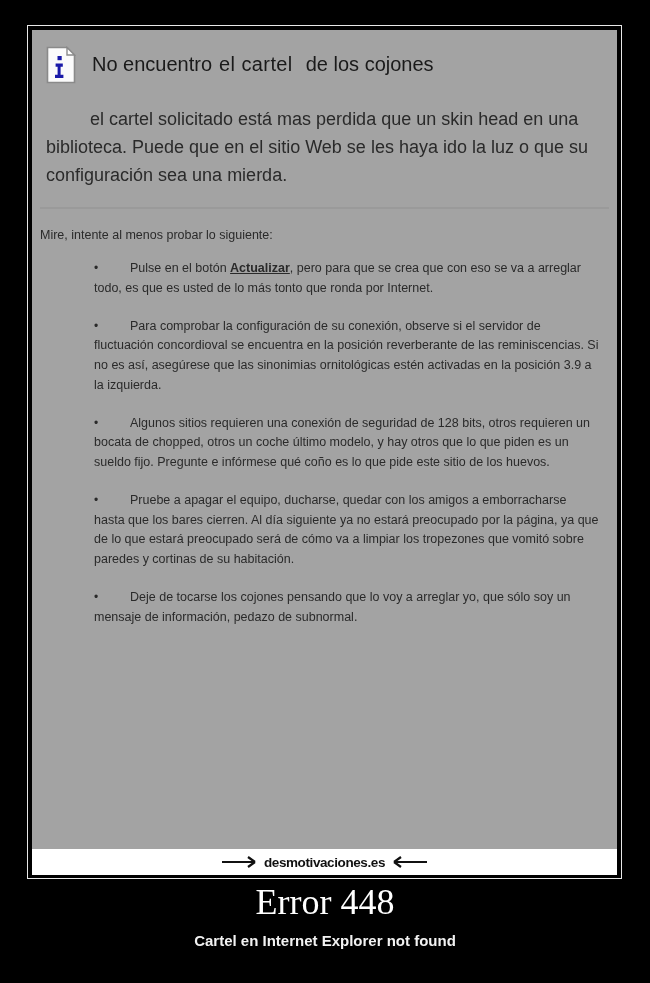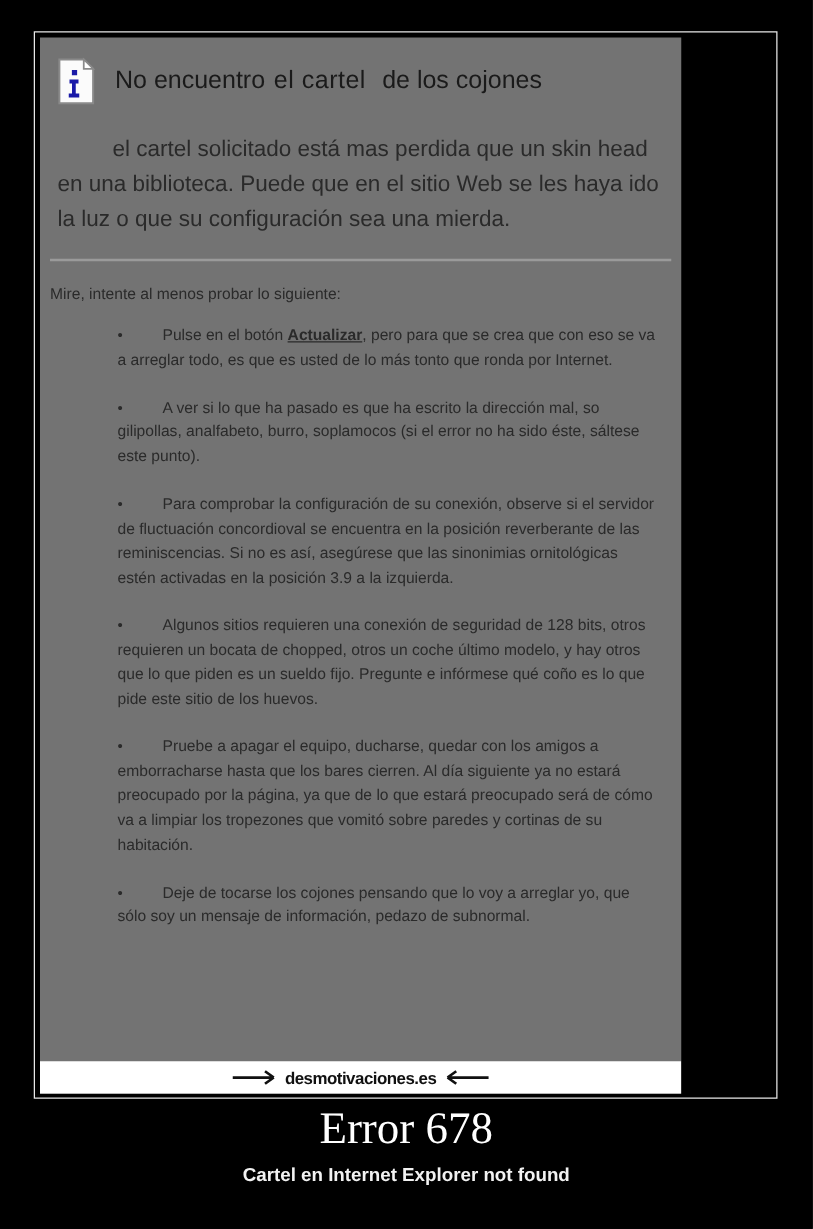--- a/index.html
+++ b/index.html
@@ -33,23 +33,23 @@
     border: 1px solid #e8e8e8;
     box-sizing: border-box;
     pointer-events: none;
   }
 
   
   .panel {
     position: absolute;
     left: 32px;
     top: 30px;
-    width: 513px;
+    width: 585px;
     height: 845px;
-    background: #737373;
+    background: #a3a3a3;
     box-sizing: border-box;
     overflow: hidden;
   }
 
   
   .ie-header {
     display: flex;
     align-items: center;
     padding: 14px 0 0 14px;
   }
@@ -201,21 +201,20 @@
     </div>
 
     <p class="intro">el cartel  solicitado está mas perdida que un skin head en una biblioteca. Puede que en el sitio Web se les haya ido la luz o que su configuración sea una mierda.</p>
 
     <div class="rule"></div>
 
     <p class="lead">Mire, intente al menos probar lo siguiente:</p>
 
     <ul class="tips">
       <li><span>Pulse en el botón </span><b>Actualizar</b><span>, pero para que se crea que con eso se va a arreglar todo, es que es usted de lo más tonto que ronda por Internet.</span></li>
-      <li><span>A ver si lo que ha pasado es que ha escrito la dirección mal, so gilipollas, analfabeto, burro, soplamocos (si el error no ha sido éste, sáltese este punto).</span></li>
       <li><span>Para comprobar la configuración de su conexión, observe si el servidor de fluctuación concordioval se encuentra en la posición reverberante de las reminiscencias. Si no es así, asegúrese que las sinonimias ornitológicas estén activadas en la posición 3.9 a la izquierda.</span></li>
       <li><span>Algunos sitios requieren una conexión de seguridad de 128 bits, otros requieren un bocata de chopped, otros un coche último modelo, y hay otros que lo que piden es un sueldo fijo. Pregunte e infórmese qué coño es lo que pide este sitio de los huevos.</span></li>
       <li><span>Pruebe a apagar el equipo, ducharse, quedar con los amigos a emborracharse hasta que los bares cierren. Al día siguiente ya no estará preocupado por la página, ya que de lo que estará preocupado será de cómo va a limpiar los tropezones que vomitó sobre paredes y cortinas de su habitación.</span></li>
       <li><span>Deje de tocarse los cojones pensando que lo voy a arreglar yo, que sólo soy un mensaje de información, pedazo de subnormal.</span></li>
     </ul>
 
     <div class="watermark">
       <div class="wm-inner">
         <svg class="wm-chev" width="34" height="12" viewBox="0 0 34 12" xmlns="http://www.w3.org/2000/svg">
           <path d="M0 6 L33 6 M33 6 L26 1 M33 6 L26 11" stroke="#111111" stroke-width="2.2" fill="none"></path>
@@ -223,17 +222,17 @@
         <span class="wm-text">desmotivaciones.es</span>
         <svg class="wm-chev" width="34" height="12" viewBox="0 0 34 12" xmlns="http://www.w3.org/2000/svg">
           <path d="M34 6 L1 6 M1 6 L8 1 M1 6 L8 11" stroke="#111111" stroke-width="2.2" fill="none"></path>
         </svg>
       </div>
     </div>
 
   </div>
 
   <div class="caption">
-    <div class="caption-title">Error 678</div>
+    <div class="caption-title">Error 448</div>
     <div class="caption-sub">Cartel en Internet Explorer not found</div>
   </div>
 
 </div>
 
 </body></html>

